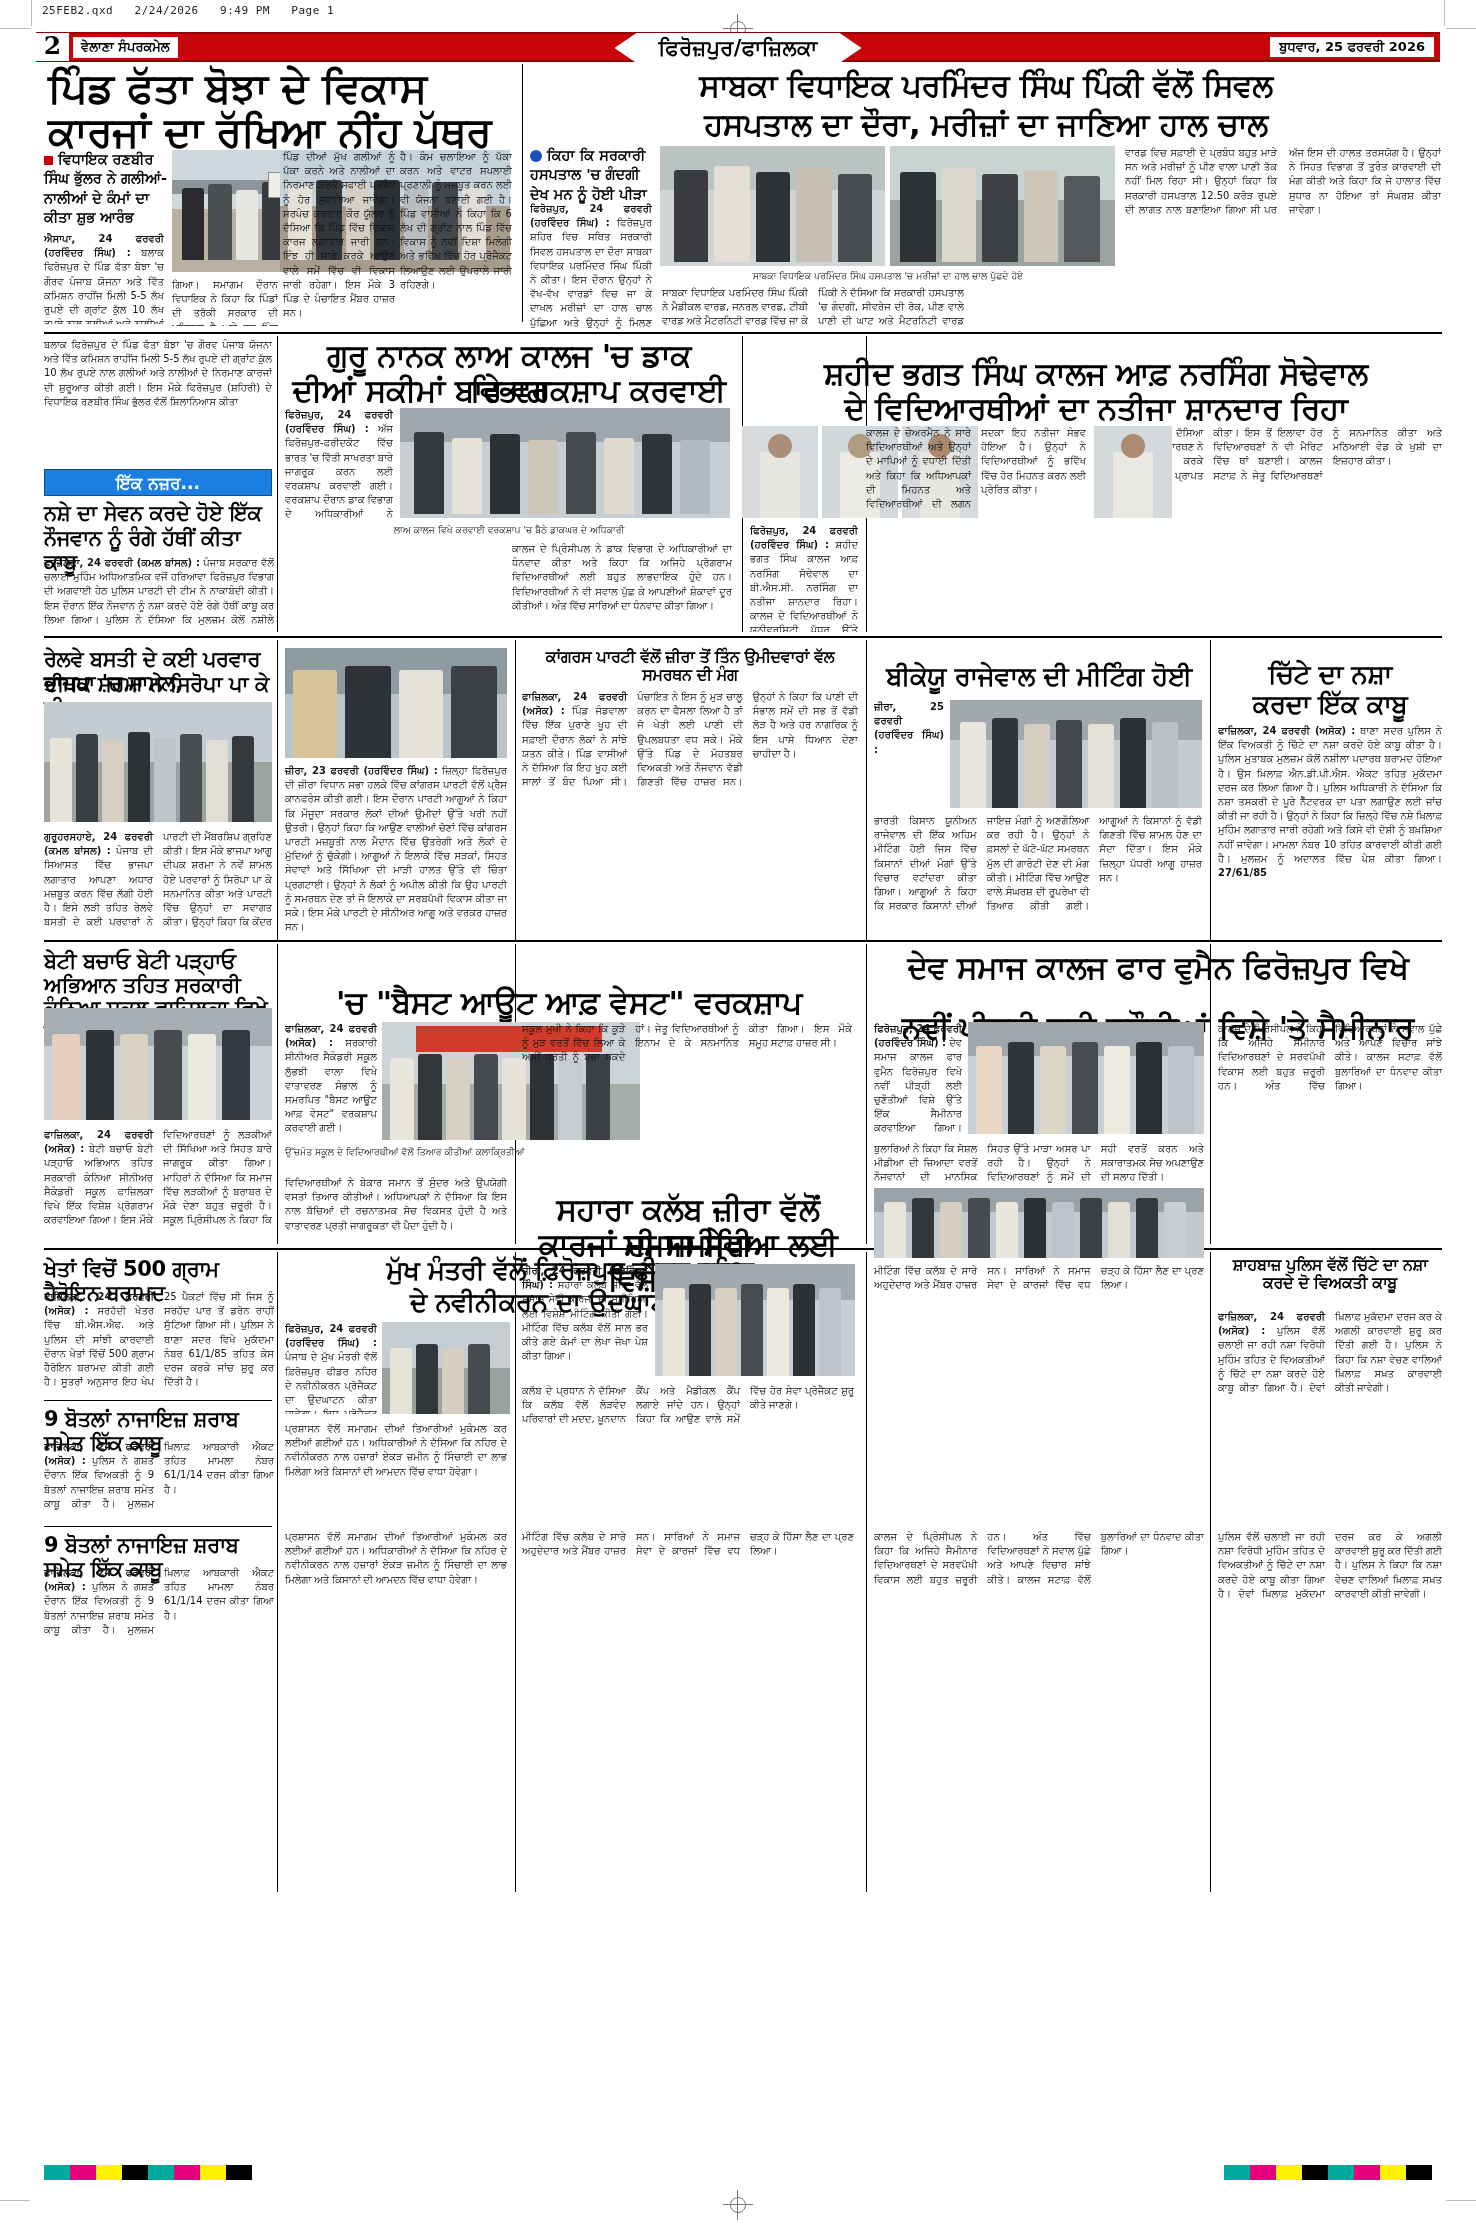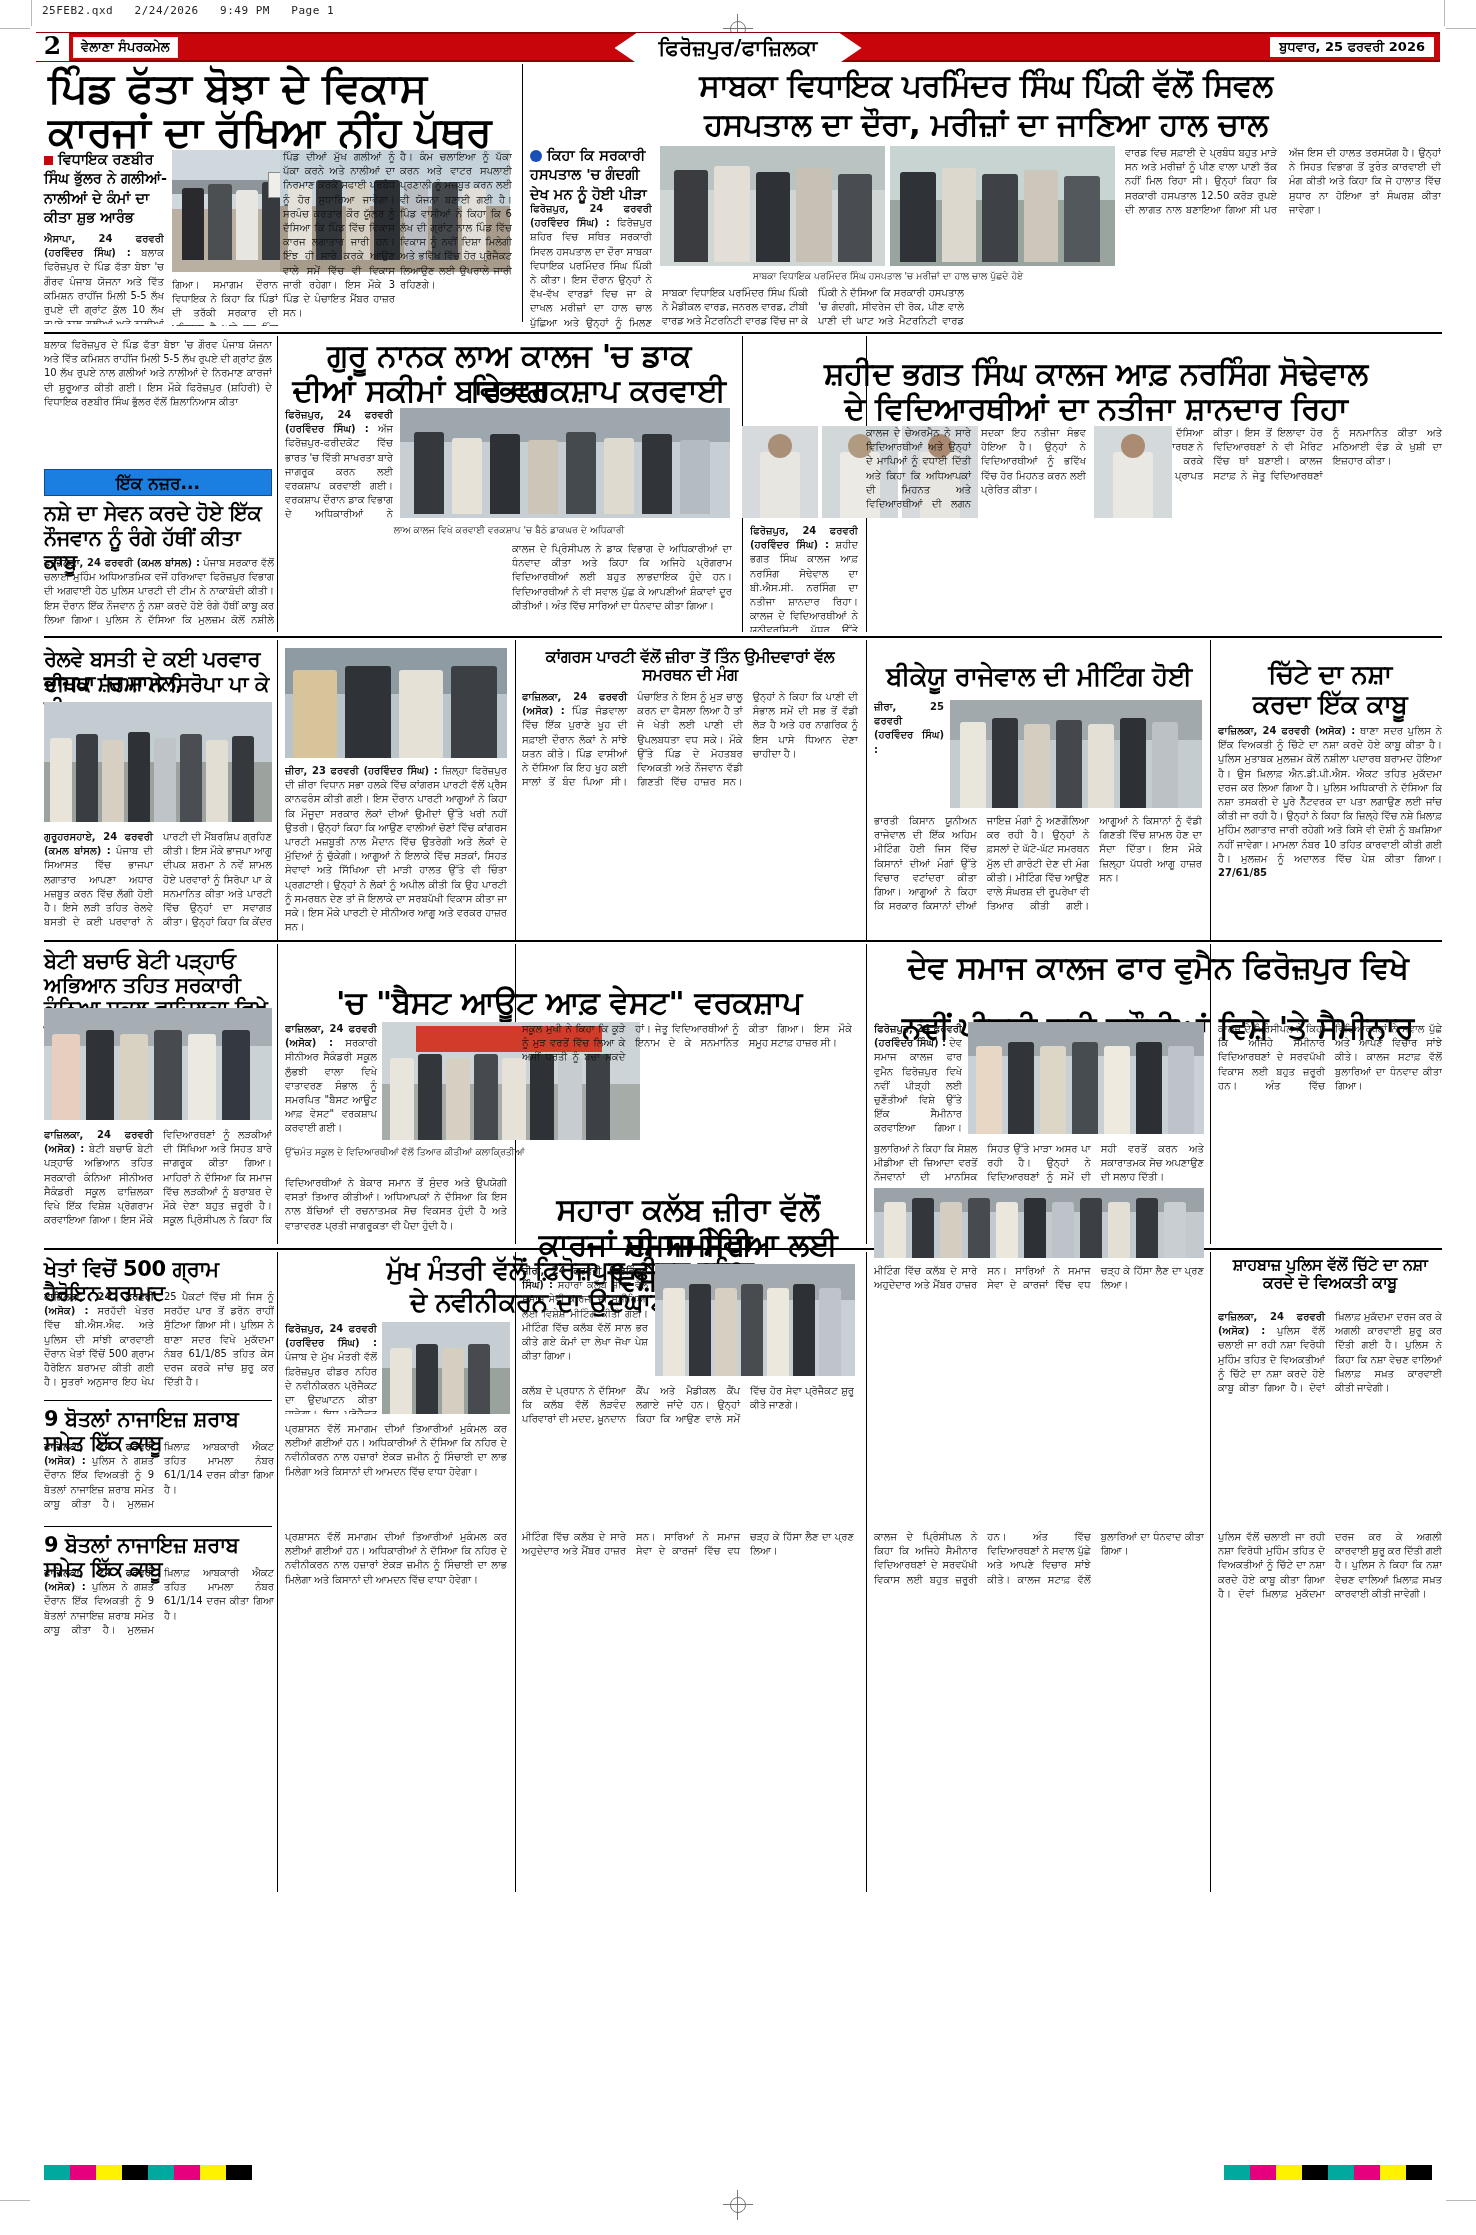--- a/index.html
+++ b/index.html
@@ -81,21 +81,21 @@
   .rule-th{ height:2px; }
 
   .photo{
     position:absolute; overflow:hidden; background:#c9cfd4;
   }
   .cap{
     position:absolute; font-size:9.3px; line-height:1.3; color:#1a1a1a; text-align:justify;
   }
 
   .bluebar{
-    position:absolute; background:#1a7fe0; color:#000000; font-weight:bold;
+    position:absolute; background:#1a7fe0; color:#ffffff; font-weight:bold;
     font-size:17px; text-align:center; line-height:26px; height:27px;
     border:1px solid #0b4f8f;
   }
 
   .bullet-sq{
     display:inline-block; width:9px; height:9px; background:#c8050b; margin-right:5px;
     vertical-align:middle;
   }
   .bullet-dot{
     display:inline-block; width:12px; height:12px; background:#1a4fb5; border-radius:50%;

